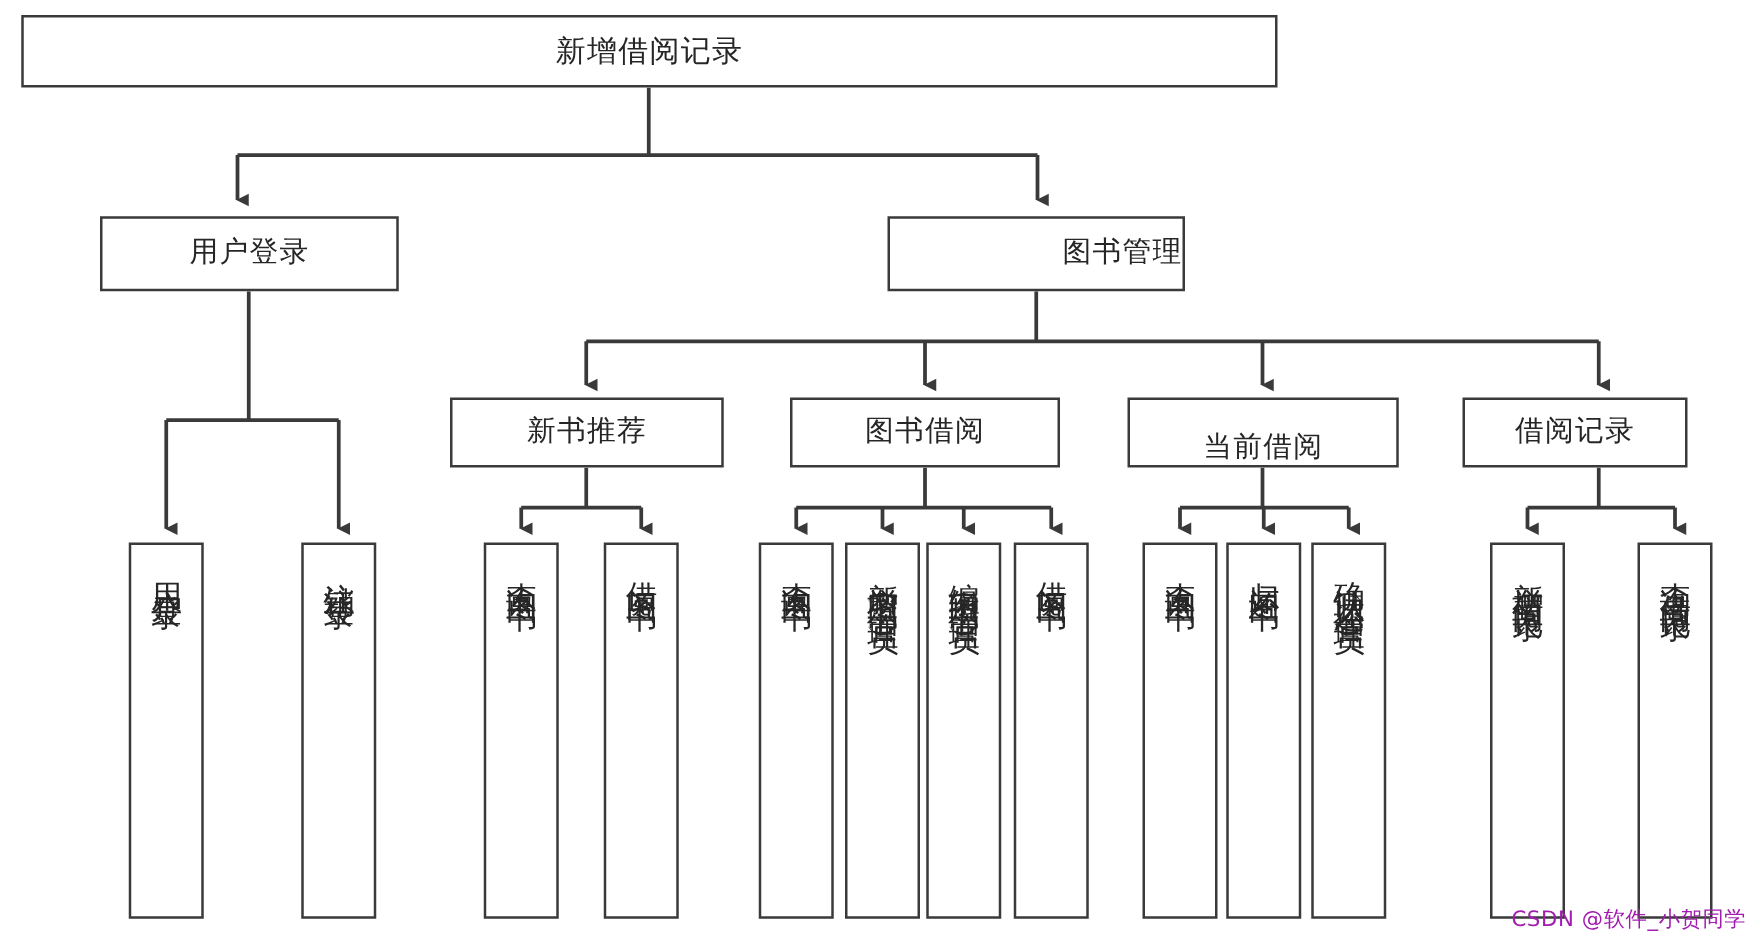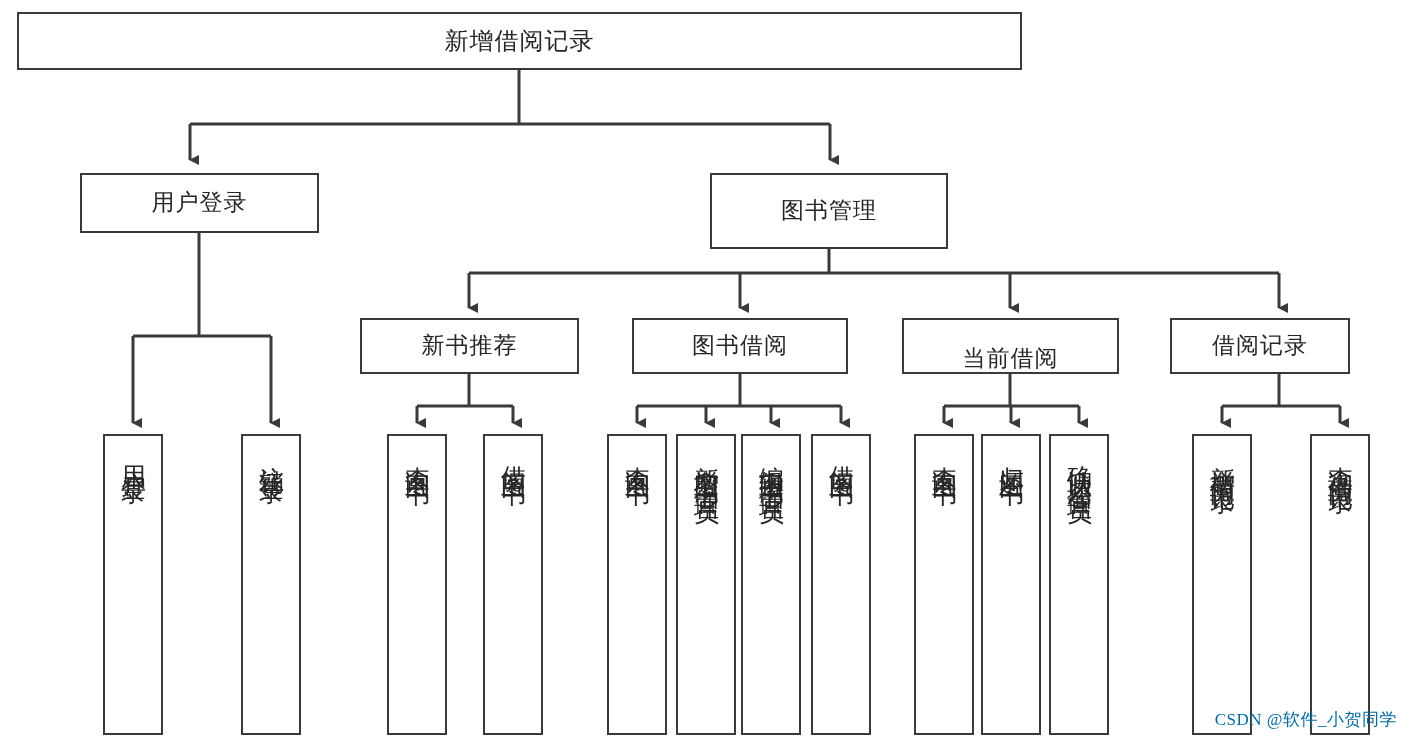--- a/index.html
+++ b/index.html
@@ -61,27 +61,26 @@
     writing-mode: vertical-rl;
     text-orientation: upright;
     font-size: 25px;
     line-height: 1.03;
     letter-spacing: 5px;
     white-space: nowrap;
   }
   .watermark {
     position: absolute;
     right: 8px;
-    bottom: 16px;
+    bottom: 0;
     font-size: 17px;
-    color: #0369a1;
+    color: #a21caf;
     letter-spacing: 0.5px;
     z-index: 5;
     white-space: nowrap;
-    font-family: Liberation Serif, serif;
   }
 </style>
 </head>
 <body>
 
 <div id="canvas">
 
   <svg class="wires" viewBox="0 0 1405 747">
     <defs>
       <marker id="arrow" markerWidth="12" markerHeight="12" refX="5.6" refY="9.4" orient="auto" markerUnits="userSpaceOnUse">
@@ -133,21 +132,21 @@
     </g>
   </svg>
 
   <div class="node root h" style="left:17px; top:12px; width:1005px; height:58px;">
     <span class="label">新增借阅记录</span>
   </div>
 
   <div class="node h" style="left:80px; top:173px; width:239px; height:60px;">
     <span class="label">用户登录</span>
   </div>
-  <div class="node h" style="left:710px; top:173px; width:238px; height:76px;">
+  <div class="node h" style="left:710px; top:173px; width:238px; height:60px;justify-content:flex-end;">
     <span class="label">图书管理</span>
   </div>
 
   <div class="node h" style="left:632px; top:318px; width:216px; height:56px;">
     <span class="label">图书借阅</span>
   </div>
   <div class="node h" style="left:360px; top:318px; width:219px; height:56px;">
     <span class="label">新书推荐</span>
   </div>
   <div class="node h" style="left:902px; top:318px; width:217px; height:56px;align-items:flex-end;">

